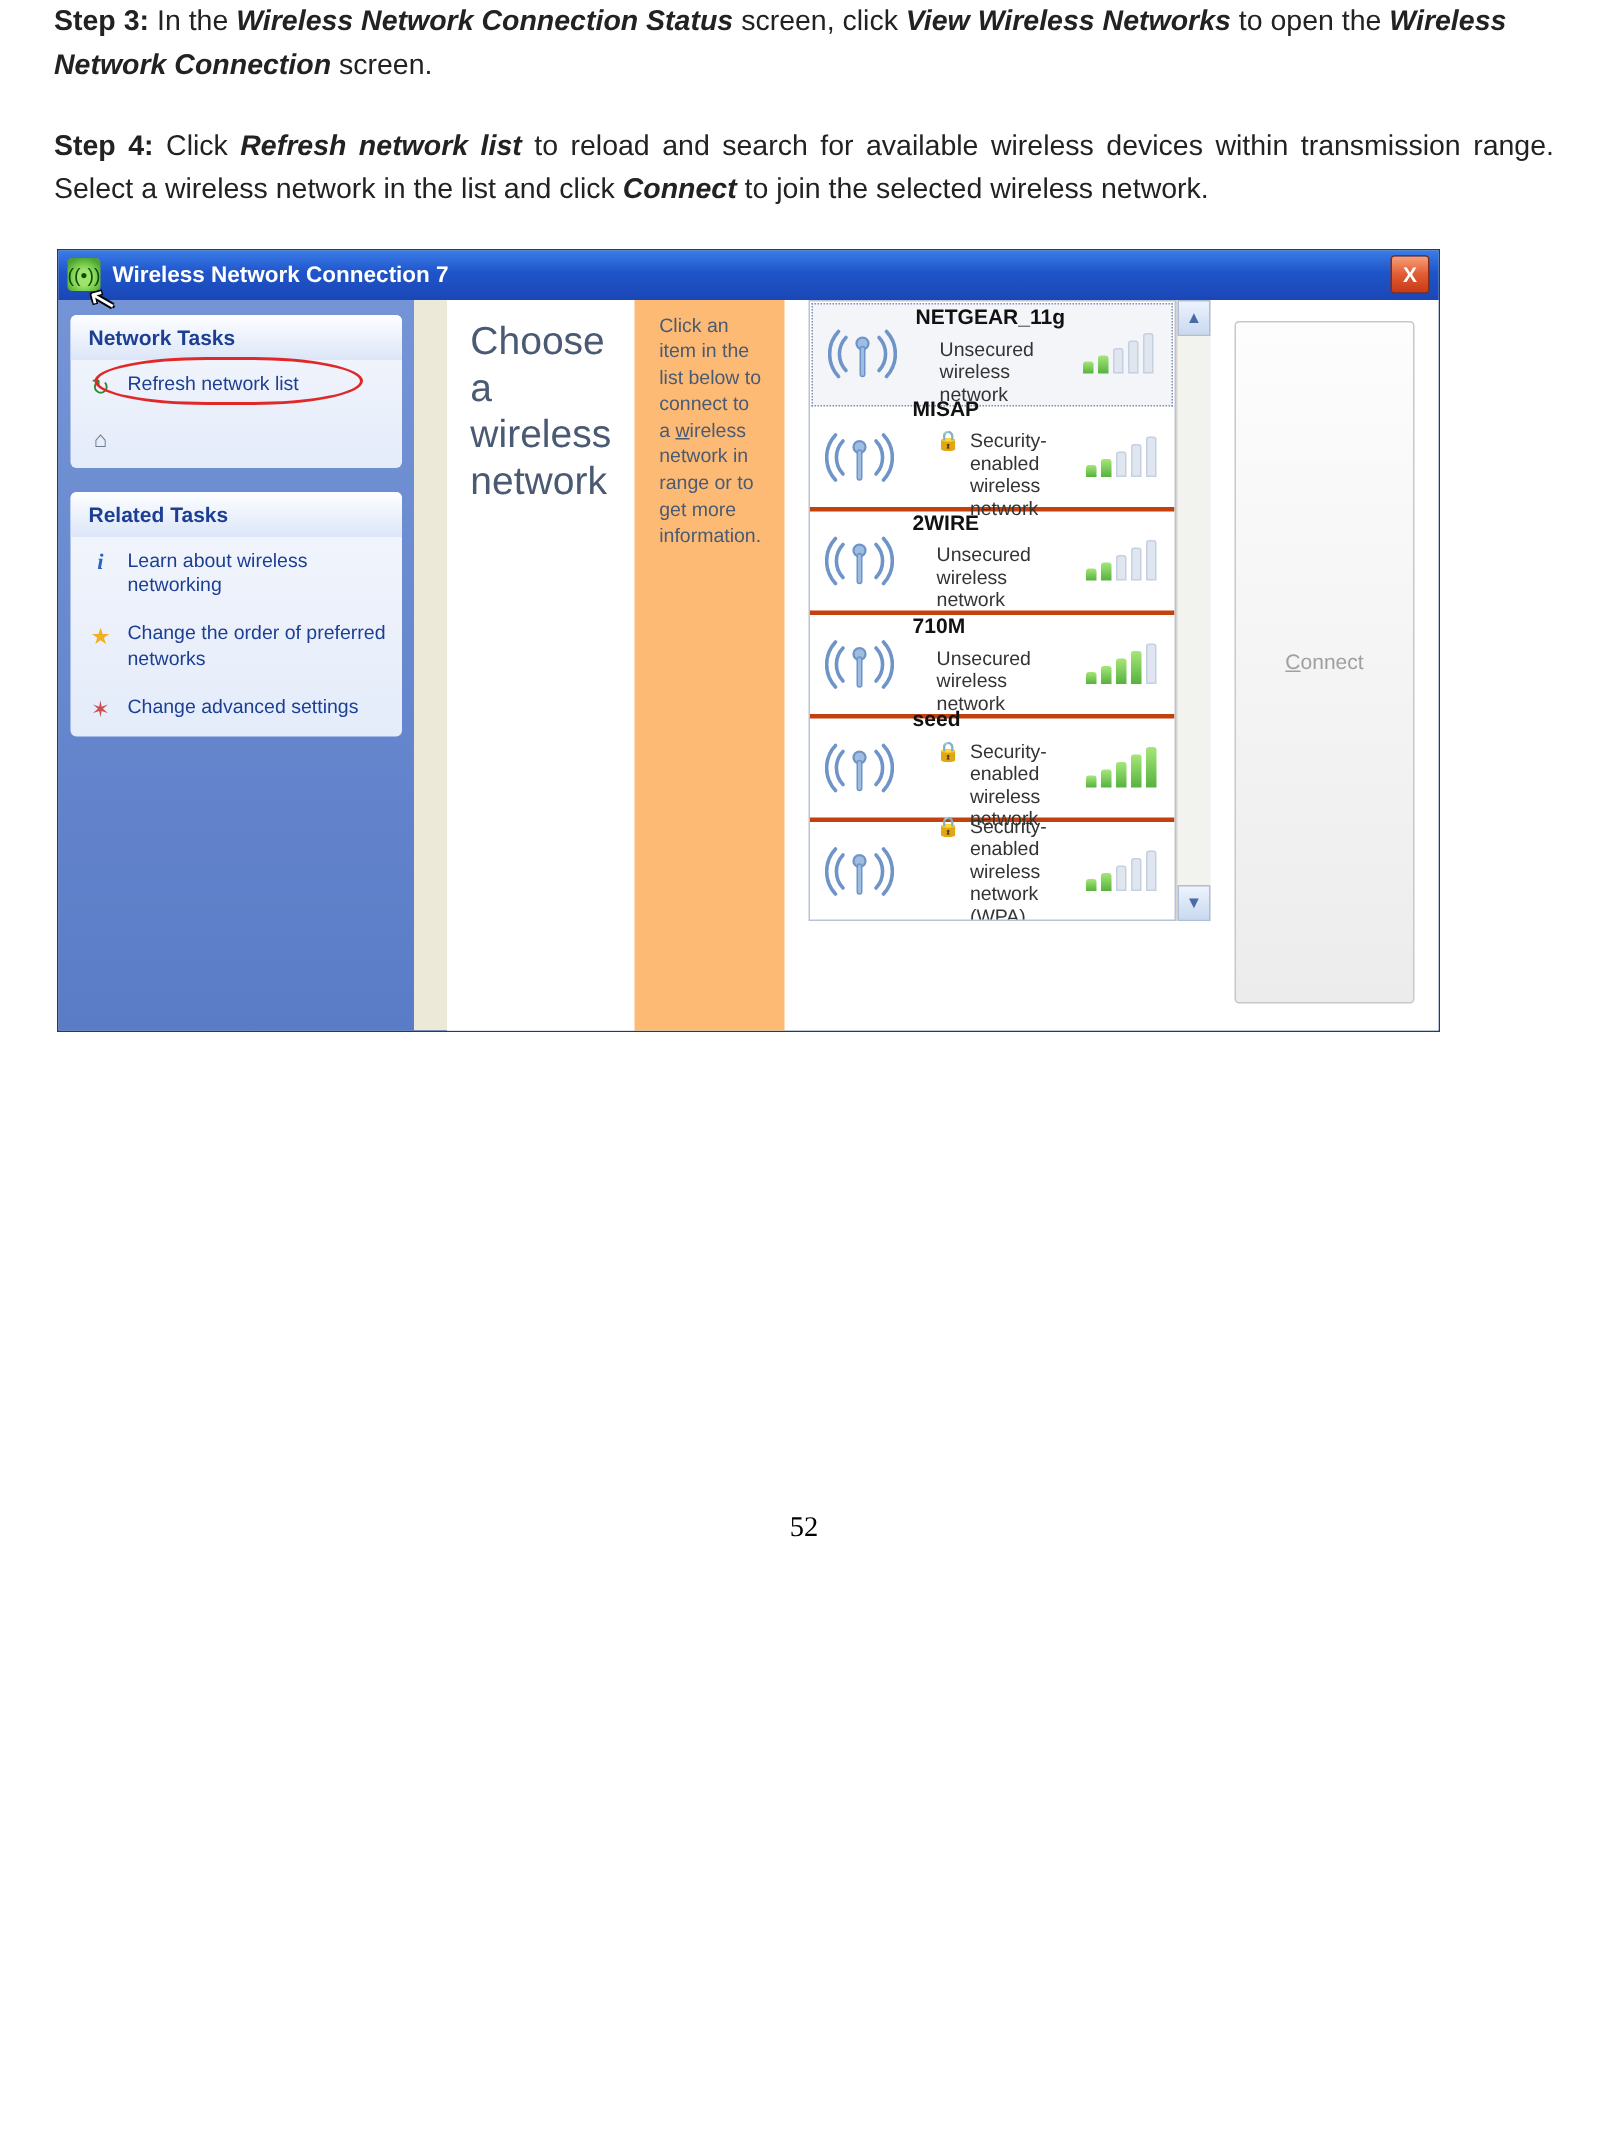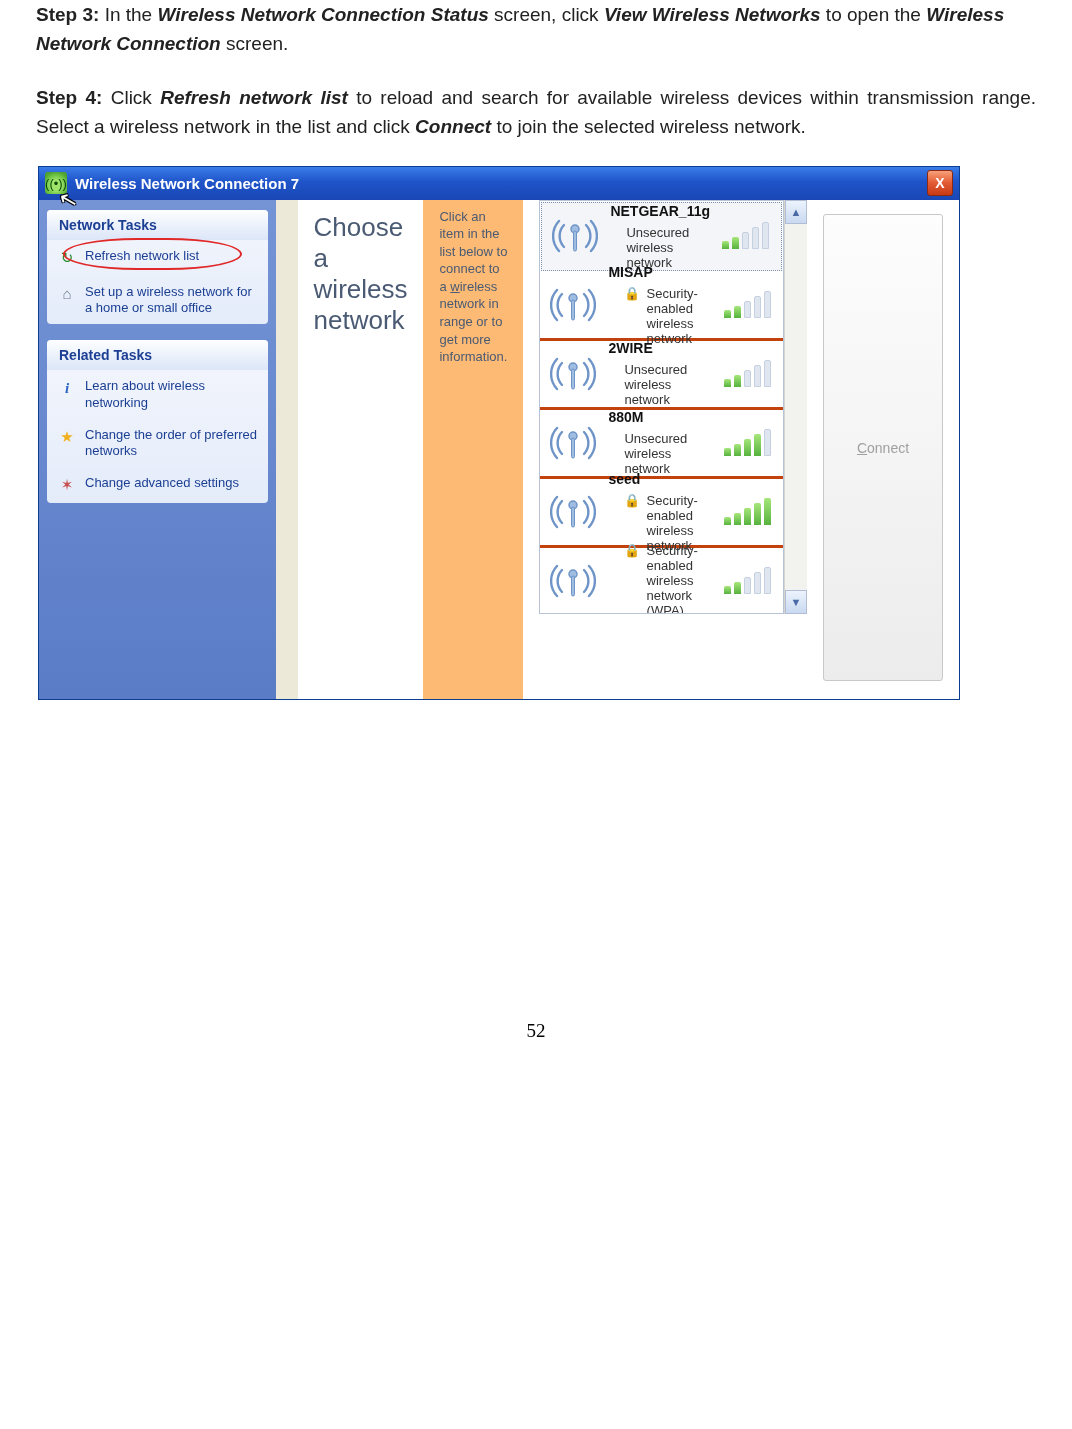--- a/index.html
+++ b/index.html
@@ -230,21 +230,20 @@
     <div class="xp-body">
       <div class="xp-sidebar">
         <div class="sb-group">
           <div class="sb-head">Network Tasks</div>
           <div class="sb-item highlight-oval">
             <span class="sb-icon ic-refresh">↻</span>
             <span class="lbl">Refresh network list</span>
           </div>
           <div class="sb-item">
             <span class="sb-icon ic-setup">⌂</span>
-            <span class="lbl">Set up a wireless network for a home or small office</span>
           </div>
         </div>
         <div class="sb-group">
           <div class="sb-head">Related Tasks</div>
           <div class="sb-item">
             <span class="sb-icon ic-info">i</span>
             <span class="lbl">Learn about wireless networking</span>
           </div>
           <div class="sb-item">
             <span class="sb-icon ic-star">★</span>
@@ -354,21 +353,21 @@
                       <path d="M12 12 a16 16 0 0 0 0 22"></path>
                       <path d="M7 8 a22 22 0 0 0 0 30"></path>
                       <path d="M34 12 a16 16 0 0 1 0 22"></path>
                       <path d="M39 8 a22 22 0 0 1 0 30"></path>
                     </g>
                     <circle cx="23" cy="16" r="4" fill="#9fbde0" stroke="#6f94c8" stroke-width="1.5"></circle>
                     <rect x="21.5" y="18" width="3" height="20" rx="1.5" fill="#9fbde0" stroke="#6f94c8" stroke-width="1"></rect>
                   </svg>
                 </div>
                 <div class="net-text">
-                  <div class="net-name">880M</div>
+                  <div class="net-name">710M</div>
                   <div class="net-sec">
                     <span>Unsecured wireless network</span>
                   </div>
                 </div>
                 <div class="sig">
                   <div class="bar b1 on"></div>
                   <div class="bar b2 on"></div>
                   <div class="bar b3 on"></div>
                   <div class="bar b4 on"></div>
                   <div class="bar b5 off"></div>

